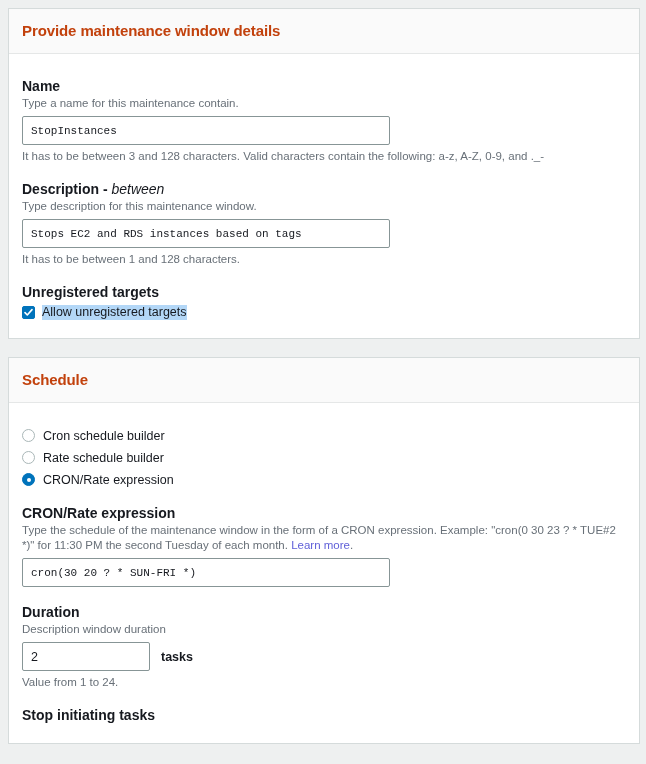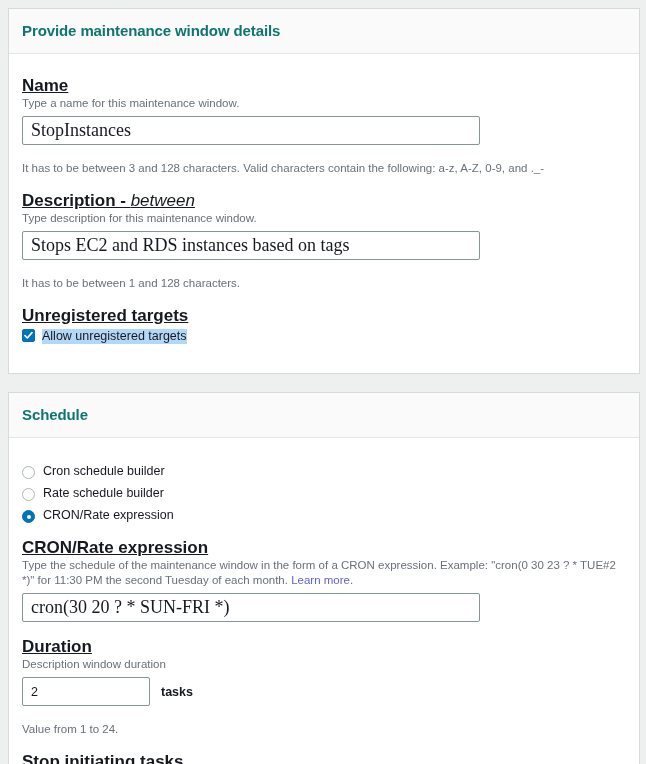--- a/index.html
+++ b/index.html
@@ -30,68 +30,67 @@
   }
   .panel-header {
     background: #fafafa;
     border-bottom: 1px solid #e5e7e7;
     padding: 13px 14px 13px 13px;
     box-sizing: border-box;
   }
   .panel-title {
     font-size: 15px;
     font-weight: bold;
-    color: #0f766e;
+    color: #c2410c;
     letter-spacing: -0.1px;
     line-height: 18px;
   }
   .panel-body {
     padding: 24px 13px 18px 13px;
     box-sizing: border-box;
   }
   .field {
     margin-bottom: 17px;
   }
-  .field:last-child { margin-bottom: 11px; }
+  .field:last-child { margin-bottom: 0; }
   .field-label {
-    font-size: 17px;
+    font-size: 14px;
     font-weight: bold;
     color: #16191f;
     line-height: 16px;
     margin-bottom: 2px;
-    text-decoration: underline;
   }
   .field-label .opt {
     font-weight: normal;
     font-style: italic;
     color: #16191f;
   }
   .field-desc {
     font-size: 11.5px;
     color: #687078;
     line-height: 15px;
     margin-bottom: 5px;
     max-width: 614px;
   }
   .field-hint {
     font-size: 11.5px;
     color: #687078;
     line-height: 15px;
-    margin-top: 16px;
+    margin-top: 4px;
   }
   .text-input {
     display: block;
     box-sizing: border-box;
-    width: 458px;
+    width: 368px;
     height: 29px;
     border: 1px solid #879596;
     border-radius: 2px;
     background: #ffffff;
-    font-family: Liberation Serif, serif;
-    font-size: 18px;
+    font-family: Liberation Mono, monospace;
+    font-size: 11px;
     color: #16191f;
     padding: 0 8px;
     outline: none;
   }
   .num-input {
     display: block;
     box-sizing: border-box;
     width: 128px;
     height: 29px;
     border: 1px solid #879596;
@@ -110,20 +109,21 @@
   }
   .input-suffix {
     font-size: 12.5px;
     font-weight: bold;
     color: #16191f;
     white-space: nowrap;
   }
   
   .check-row {
     display: flex;
+    align-items: center;
     margin-top: 5px;
   }
   .cbox {
     width: 13px;
     height: 13px;
     border-radius: 2px;
     background: #0073bb;
     border: 1px solid #0073bb;
     box-sizing: border-box;
     position: relative;
@@ -133,21 +133,21 @@
   .cbox svg { position: absolute; top: 1px; left: 1px; }
   .check-label {
     font-size: 12.5px;
     color: #16191f;
     background: #b3d7f7;
     line-height: 15px;
   }
   
   .radio-row {
     display: flex;
-    align-items: flex-end;
+    align-items: flex-start;
     margin-bottom: 7px;
   }
   .radio-row:last-child { margin-bottom: 0; }
   .rcircle {
     width: 13px;
     height: 13px;
     border-radius: 50%;
     border: 1px solid #aab7b8;
     background: #ffffff;
     box-sizing: border-box;
@@ -192,21 +192,21 @@
 <div class="page">
 
   <section class="panel panel-details">
     <div class="panel-header">
       <div class="panel-title">Provide maintenance window details</div>
     </div>
     <div class="panel-body">
 
       <div class="field">
         <div class="field-label">Name</div>
-        <div class="field-desc">Type a name for this maintenance window.</div>
+        <div class="field-desc">Type a name for this maintenance contain.</div>
         <input class="text-input" type="text" value="StopInstances" style="">
         <div class="field-hint">It has to be between 3 and 128 characters. Valid characters contain the following: a-z, A-Z, 0-9, and ._-</div>
       </div>
 
       <div class="field">
         <div class="field-label"><span>Description - </span><span class="opt">between</span></div>
         <div class="field-desc">Type description for this maintenance window.</div>
         <input class="text-input" type="text" value="Stops EC2 and RDS instances based on tags" style="">
         <div class="field-hint">It has to be between 1 and 128 characters.</div>
       </div>

